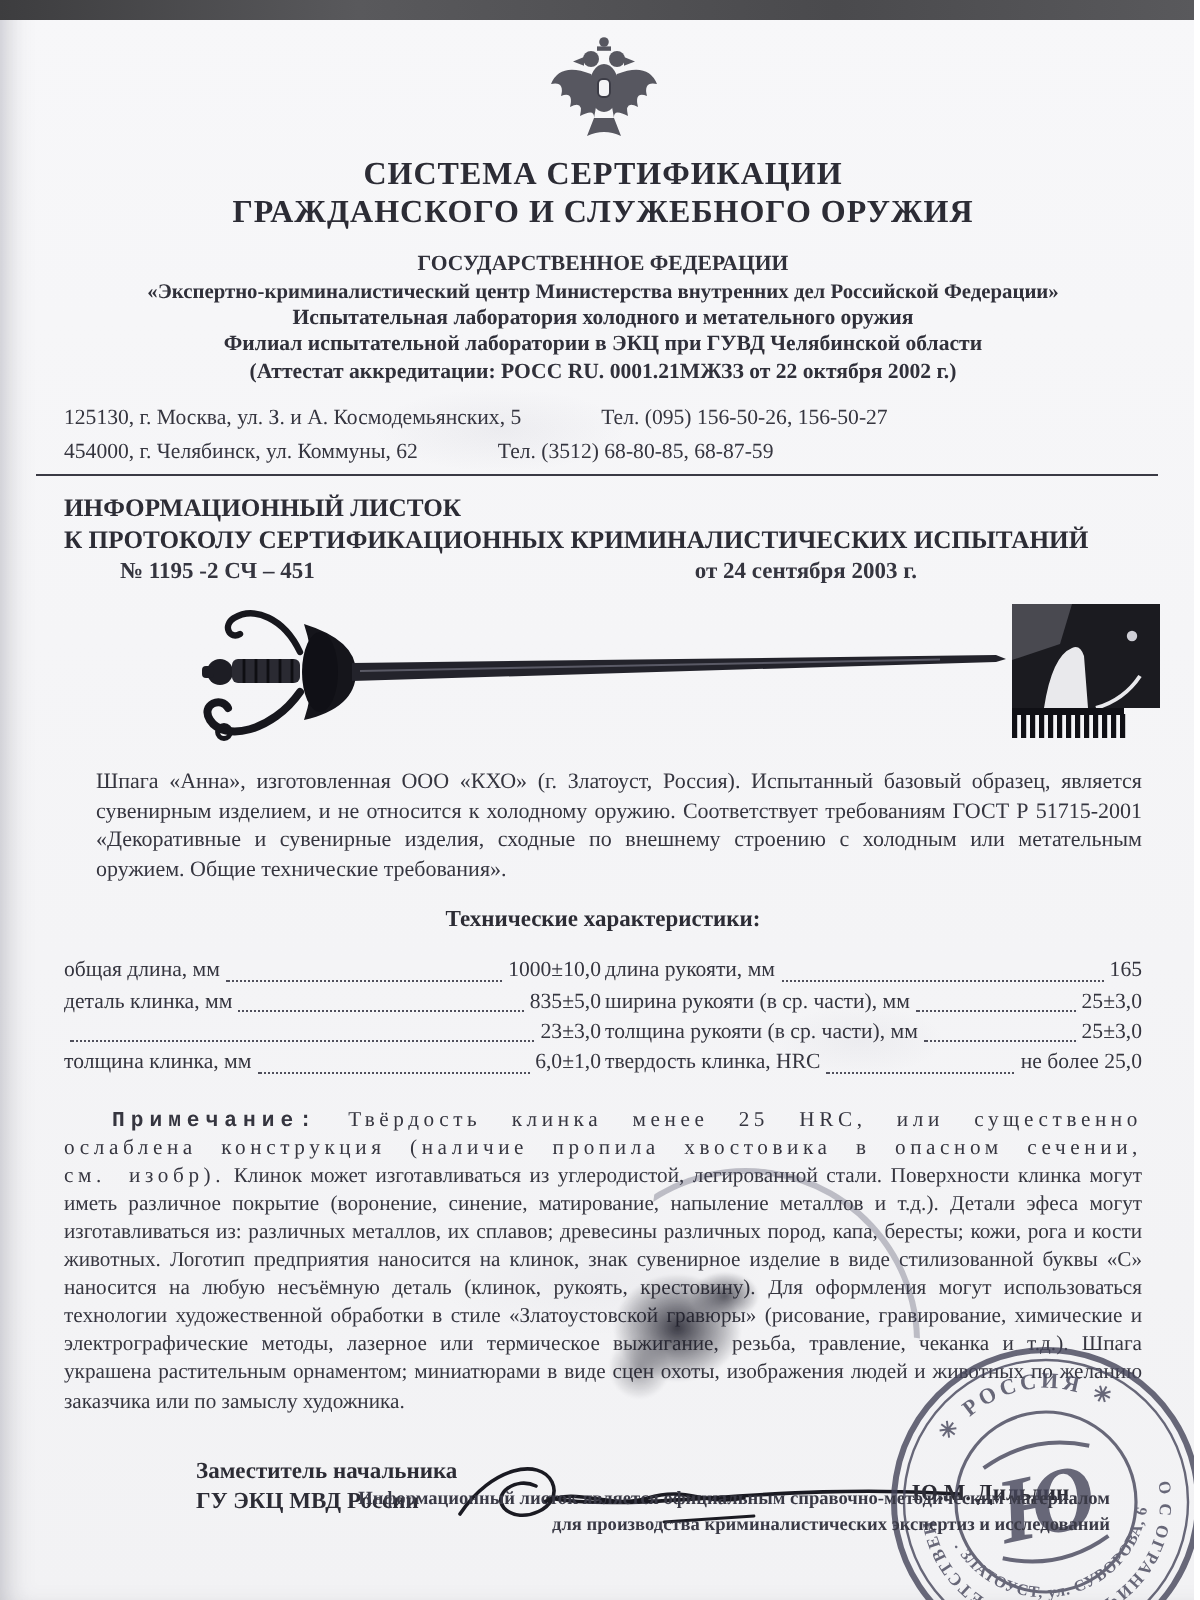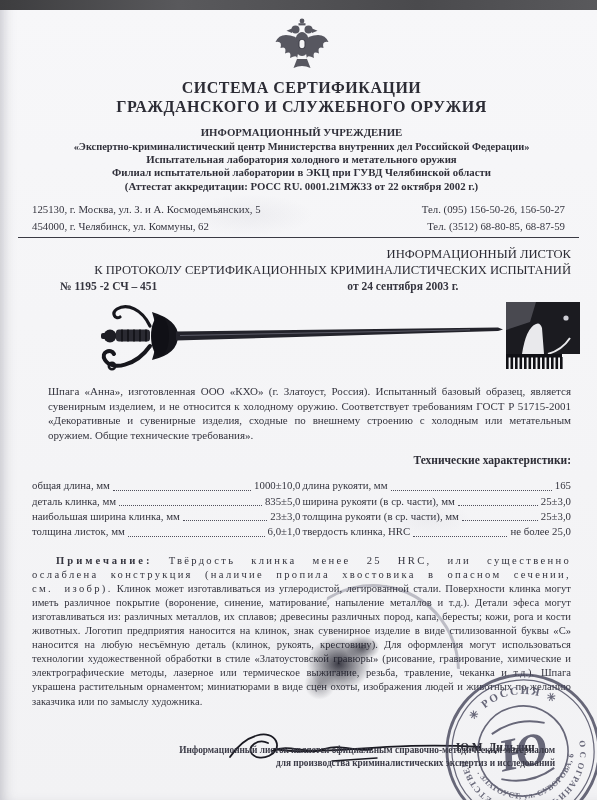--- a/index.html
+++ b/index.html
@@ -15,39 +15,39 @@
     box-shadow: inset 10px 0 14px -8px rgba(90,90,105,0.35);
   }
   .scan-top{position:absolute;top:0;left:0;right:0;height:10px;
     background:linear-gradient(90deg,#3d3d3f,#59595c 30%,#4a4a4d 70%,#59595c);}
   .content{padding:0 26px 0 32px;}
   .emblem-wrap{text-align:center;margin-top:16px;height:54px;}
   .title{margin-top:8px;text-align:center;font-weight:bold;font-size:16px;line-height:1.2;color:#2c2c35;letter-spacing:0.5px;}
   .org{margin-top:10px;text-align:center;font-weight:bold;font-size:10.8px;line-height:1.25;color:#30303a;}
   .org .small-caps{font-size:10.4px;}
   .contacts{margin-top:8px;font-size:10.8px;line-height:1.5;}
-  .contact-row{display:flex;justify-content:space-between;gap:40px;}
+  .contact-row{display:flex;gap:40px;}
   .contact-row .phone{margin-right:6px;}
   .rule{border:none;border-top:1.6px solid #3a3a44;margin:3px -8px 0 -14px;}
-  .doc-head{margin-top:8px;text-align:right;font-weight:normal;font-size:12.6px;line-height:1.3;color:#2c2c35;}
+  .doc-head{margin-top:8px;text-align:left;font-weight:bold;font-size:12.6px;line-height:1.3;color:#2c2c35;}
   .doc-num-row{display:flex;font-weight:bold;font-size:11.5px;margin-top:2px;}
   .doc-num{margin-left:28px;}
   .doc-date{margin-left:190px;}
   .sword-band{margin:4px -26px 0 -32px;height:82px;}
   .desc{margin:6px 0 0 16px;font-size:11px;line-height:1.32;text-align:justify;}
-  .spec-head{margin-top:12px;text-align:right;font-weight:bold;font-size:11.5px;color:#2c2c35;}
+  .spec-head{margin-top:12px;text-align:center;font-weight:bold;font-size:11.5px;color:#2c2c35;}
   .spec-cols{display:flex;margin-top:12px;font-size:10.8px;gap:2px;}
   .spec-col{flex:1;}
   .spec-row{display:flex;align-items:flex-end;line-height:1.42;}
   .spec-label{white-space:nowrap;}
   .dots{flex:1;border-bottom:1.6px dotted #50505c;margin:0 3px;transform:translateY(-3px);min-width:8px;}
   .spec-value{white-space:nowrap;}
   .note{margin:14px 0 0 0;font-size:10.6px;line-height:1.33;text-align:justify;text-indent:24px;}
   .note-spaced{letter-spacing:2.3px;word-spacing:5px;}
-  .note-spaced b{letter-spacing:3px;}
+  .note-spaced b{letter-spacing:3px;font-family:Liberation Mono, monospace;}
   .sig-area{position:relative;height:78px;margin-top:4px;}
   .sig-titles{position:absolute;left:66px;top:16px;font-weight:bold;font-size:11.5px;line-height:1.35;color:#2c2c35;}
   .sig-svg{position:absolute;left:180px;top:8px;}
   .sig-name{position:absolute;left:424px;top:28px;font-weight:bold;font-size:11.5px;color:#2c2c35;text-align:right;}
   .footer{position:absolute;top:744px;left:95px;width:460px;text-align:right;
     font-weight:bold;font-size:9.3px;line-height:1.4;color:#3a3a46;}
   .stamp-faint{position:absolute;left:286px;top:584px;width:168px;height:168px;border-radius:50%;
     border:3.5px solid rgba(62,62,86,0.30);
     clip-path:polygon(18% 0, 100% 0, 100% 42%, 18% 42%);
     transform:rotate(8deg);}
@@ -84,21 +84,21 @@
         <rect x="27" y="23.5" width="6" height="9" rx="2.4" fill="#f4f4f6" stroke="#3c3c46"></rect>
       </svg>
     </div>
 
     <div class="title">
       <div>СИСТЕМА СЕРТИФИКАЦИИ</div>
       <div>ГРАЖДАНСКОГО И СЛУЖЕБНОГО ОРУЖИЯ</div>
     </div>
 
     <div class="org">
-      <div>ИНФОРМАЦИОННЫЙ  УЧРЕЖДЕНИЕ</div>
+      <div>ГОСУДАРСТВЕННОЕ  ФЕДЕРАЦИИ</div>
       <div class="small-caps">«Экспертно-криминалистический центр Министерства внутренних дел Российской Федерации»</div>
       <div>Испытательная лаборатория холодного и метательного оружия</div>
       <div>Филиал испытательной лаборатории в ЭКЦ при ГУВД Челябинской области</div>
       <div>(Аттестат аккредитации: РОСС RU. 0001.21МЖЗЗ от 22 октября 2002 г.)</div>
     </div>
 
     <div class="contacts">
       <div class="contact-row">
         <span>125130, г. Москва, ул. З. и А. Космодемьянских, 5</span>
         <span class="phone">Тел. (095) 156-50-26, 156-50-27</span>
@@ -179,26 +179,25 @@
             <span class="spec-label">общая длина, мм</span>
             <span class="dots"></span>
             <span class="spec-value">1000±10,0</span>
           </div>
         <div class="spec-row">
             <span class="spec-label">деталь клинка, мм</span>
             <span class="dots"></span>
             <span class="spec-value">835±5,0</span>
           </div>
         <div class="spec-row">
-            <span class="spec-label">наибольшая ширина клинка, мм</span>
             <span class="dots"></span>
             <span class="spec-value">23±3,0</span>
           </div>
         <div class="spec-row">
-            <span class="spec-label">толщина листок, мм</span>
+            <span class="spec-label">толщина клинка, мм</span>
             <span class="dots"></span>
             <span class="spec-value">6,0±1,0</span>
           </div>
       </div>
       <div class="spec-col">
         <div class="spec-row">
             <span class="spec-label">длина рукояти, мм</span>
             <span class="dots"></span>
             <span class="spec-value">165</span>
           </div>
@@ -216,20 +215,24 @@
             <span class="spec-label">твердость клинка, HRC</span>
             <span class="dots"></span>
             <span class="spec-value">не более 25,0</span>
           </div>
       </div>
     </div>
 
     <p class="note"><span class="note-spaced"><b>Примечание:</b><span> Твёрдость клинка менее 25 HRC, или существенно ослаблена конструкция (наличие пропила хвостовика в опасном сечении, см. изобр).</span></span><span> Клинок может изготавливаться из углеродистой, легированной стали. Поверхности клинка могут иметь различное покрытие (воронение, синение, матирование, напыление металлов и т.д.). Детали эфеса могут изготавливаться из: различных металлов, их сплавов; древесины различных пород, капа, бересты; кожи, рога и кости животных.  Логотип предприятия наносится на клинок,  знак сувенирное изделие в виде стилизованной буквы «С» наносится на любую несъёмную деталь (клинок, рукоять, крестовину).  Для оформления  могут использоваться технологии художественной обработки в стиле «Златоустовской гравюры» (рисование, гравирование, химические и электрографические методы, лазерное или термическое выжигание, резьба, травление, чеканка и т.д.). Шпага  украшена  растительным орнаментом; миниатюрами в виде сцен охоты, изображения людей и животных по желанию заказчика или по замыслу художника.</span></p>
 
     <div class="sig-area">
+      <div class="sig-titles">
+        <div>Заместитель начальника</div>
+        <div>ГУ ЭКЦ МВД России</div>
+      </div>
       <svg class="sig-svg" width="290" height="52" viewBox="0 0 290 52">
         <g stroke="#1a1a22" fill="none" stroke-width="1.8" stroke-linecap="round">
           <path d="M18 36 C34 12 58 8 64 20 C70 33 48 42 40 33 C34 26 46 17 56 22"></path>
           <path d="M60 30 C78 22 92 34 112 28 C132 22 140 32 160 28"></path>
           <path d="M62 28 C110 36 170 20 268 26"></path>
           <path d="M120 40 L165 37" stroke-width="1.4"></path>
         </g>
       </svg>
       <span class="sig-name">Ю.М. Дильдин</span>
     </div>

